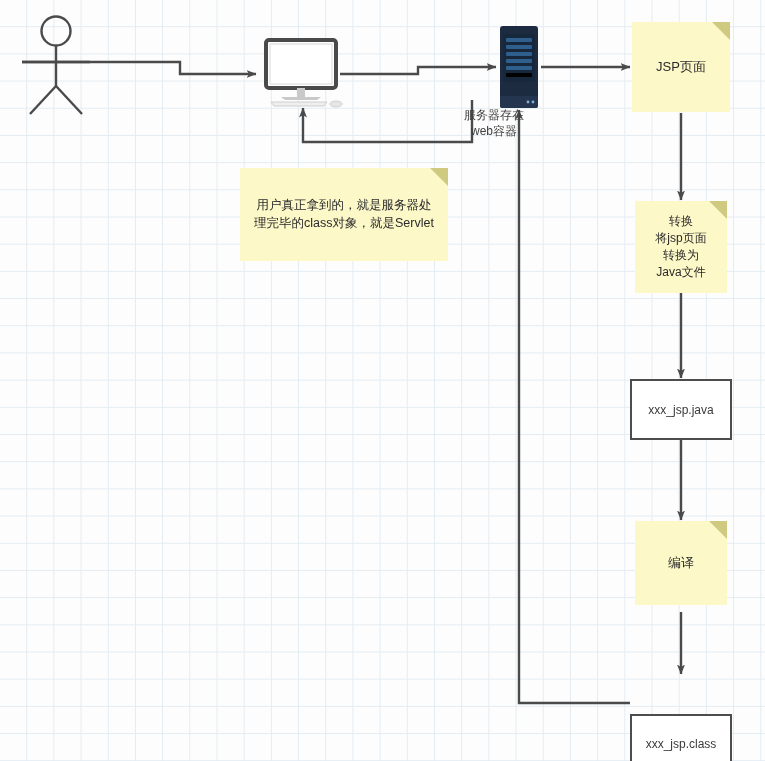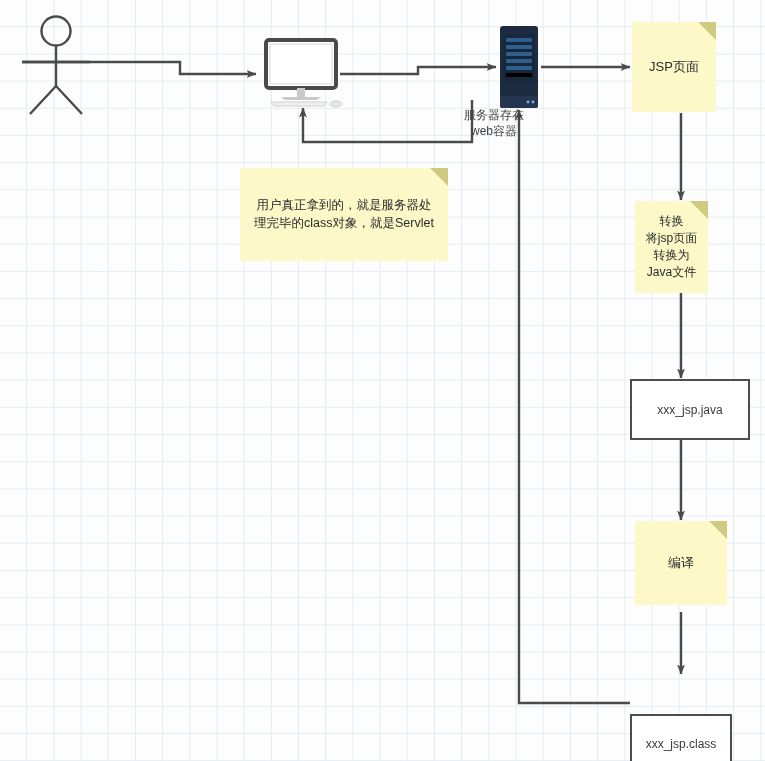--- a/index.html
+++ b/index.html
@@ -119,34 +119,34 @@
       <rect x="9" y="40" width="26" height="4" rx="1" fill="#2f5f8c"></rect>
       <rect x="9" y="47" width="26" height="4" rx="1" fill="#1f4straight"></rect>
       <rect x="3" y="70" width="38" height="12" rx="2" fill="#24364f"></rect>
       <circle cx="31" cy="76" r="1.4" fill="#7fb2d8"></circle>
       <circle cx="36" cy="76" r="1.4" fill="#7fb2d8"></circle>
     </svg>
   </div>
   <div class="label" style="left:434px;top:108px;width:120px;font-size:12px;">服务器存在
 web容器</div>
 
-  <div class="node note" style="left:632px;top:22px;width:84px;height:90px;font-size:13px;">
+  <div class="node note" style="left:632px;top:22px;width:98px;height:90px;font-size:13px;">
     <span class="fold"></span>
     <span class="txt">JSP页面</span>
   </div>
 
-  <div class="node note" style="left:635px;top:201px;width:73px;height:92px;font-size:12px;">
+  <div class="node note" style="left:635px;top:201px;width:92px;height:92px;font-size:12px;">
     <span class="fold"></span>
     <span class="txt">转换
 将jsp页面
 转换为
 Java文件</span>
   </div>
 
-  <div class="node rect" style="left:630px;top:379px;width:120px;height:61px;font-size:12px;">
+  <div class="node rect" style="left:630px;top:379px;width:102px;height:61px;font-size:12px;">
     <span>xxx_jsp.java</span>
   </div>
 
   <div class="node note" style="left:635px;top:521px;width:92px;height:84px;font-size:13px;">
     <span class="fold"></span>
     <span class="txt">编译</span>
   </div>
 
   <div class="node rect" style="left:630px;top:674px;width:102px;height:59px;font-size:12px;margin-top:40px;">
     <span>xxx_jsp.class</span>

